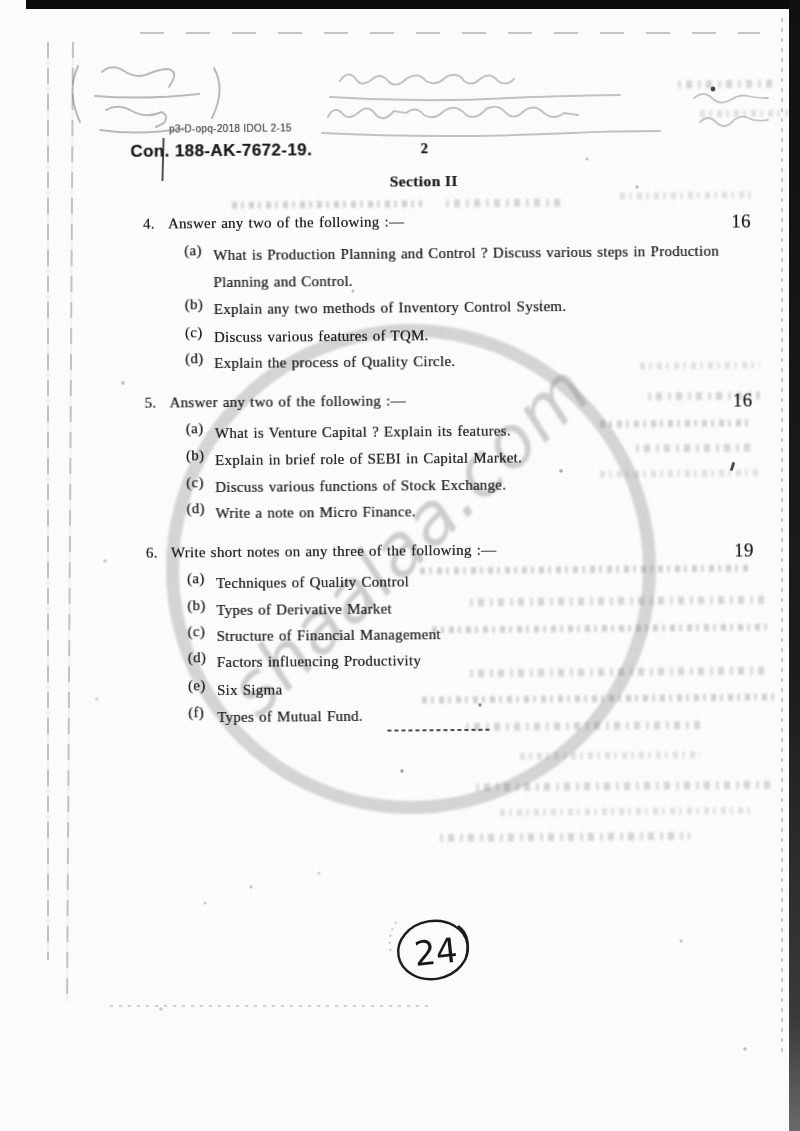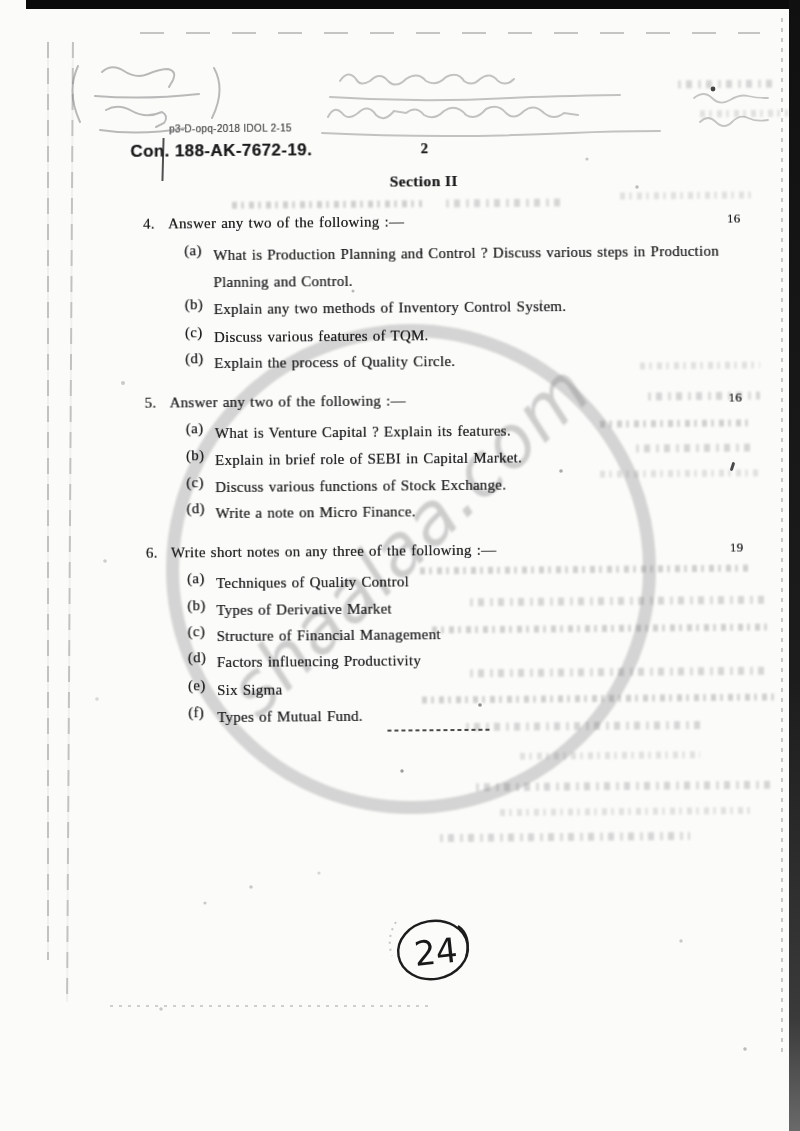--- a/index.html
+++ b/index.html
@@ -51,21 +51,21 @@
   .page-num{position:absolute;left:414px;top:144px;width:28px;text-align:center;
     font-size:15px;font-weight:700;}
   .section-title{position:absolute;left:352px;top:176px;width:150px;text-align:center;
     font-size:15.5px;font-weight:700;letter-spacing:.4px;}
 
   .qrow{position:absolute;left:0;top:0;width:800px;font-size:15px;letter-spacing:.25px;word-spacing:1px;}
   .qnum{position:absolute;left:146px;width:24px;}
   .qtext{position:absolute;left:171px;width:560px;}
   .sublabel{position:absolute;left:187px;width:28px;}
   .subtext{position:absolute;left:216px;width:515px;line-height:27px;}
-  .marks{position:absolute;left:730px;width:28px;text-align:left;font-size:13px;}
+  .marks{position:absolute;left:730px;width:28px;text-align:center;font-size:19px;}
 
   .dashline{position:absolute;left:386px;top:733px;width:104px;height:2px;opacity:.85;
     background:repeating-linear-gradient(90deg,#2b2b2b 0 4px,transparent 4px 7px);}
 
   
   .pen-vert{position:absolute;left:162px;top:138px;width:2px;height:43px;background:#262626;
     opacity:.8;transform:rotate(1.5deg);filter:blur(.2px);}
   .pen-tick{position:absolute;left:731px;top:462px;width:3px;height:9px;background:#2a2a2a;
     transform:rotate(18deg);border-radius:2px;opacity:.85;}
   .scribble{opacity:.5;filter:blur(.5px);}

